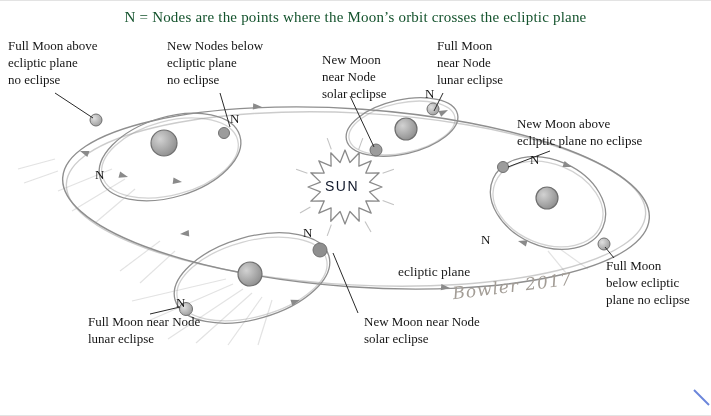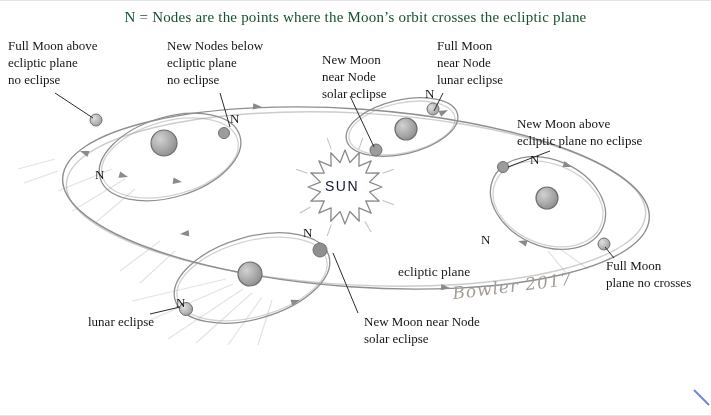--- a/index.html
+++ b/index.html
@@ -161,24 +161,26 @@
     <div>lunar eclipse</div>
   </div>
 
   <div class="ann" style="left:517px;top:114px">
     <div>New Moon above</div>
     <div>ecliptic plane no eclipse</div>
   </div>
 
   <div class="ann" style="left:606px;top:256px">
     <div>Full Moon</div>
-    <div>plane no crosses</div>
+    <div>below ecliptic</div>
+    <div>plane no eclipse</div>
   </div>
 
   <div class="ann" style="left:88px;top:312px">
+    <div>Full Moon  near Node</div>
     <div>lunar eclipse</div>
   </div>
 
   <div class="ann" style="left:364px;top:312px">
     <div>New Moon near Node</div>
     <div>solar eclipse</div>
   </div>
 
   <span class="node" style="left:95px;top:166px">N</span>
   <span class="node" style="left:230px;top:110px">N</span>

